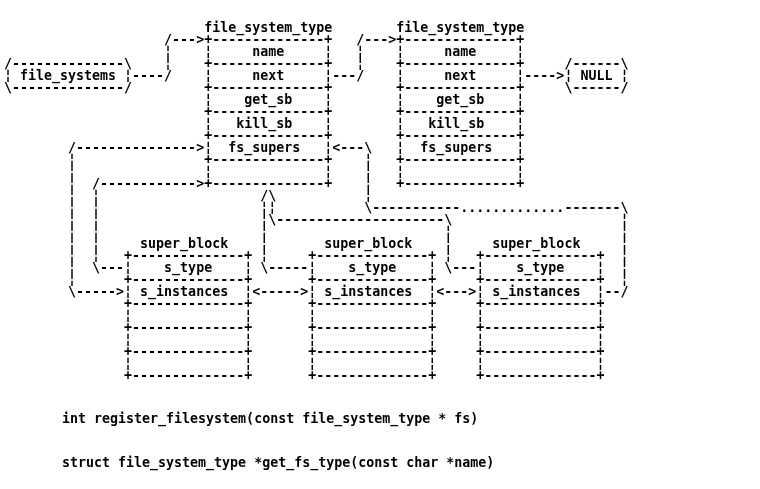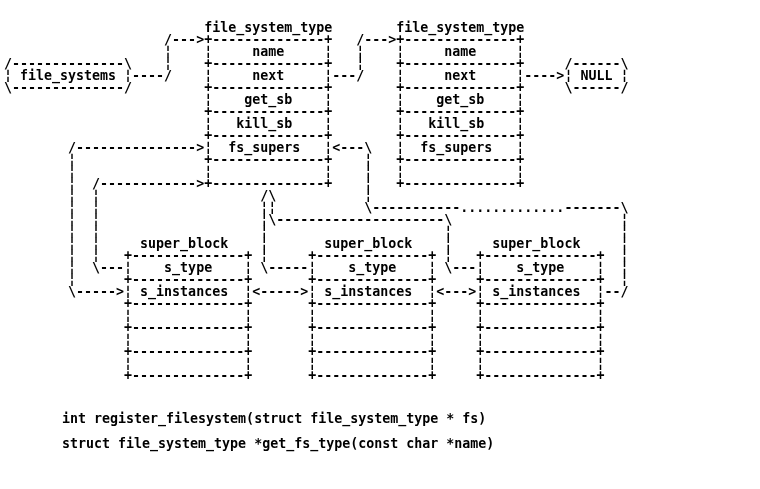--- a/index.html
+++ b/index.html
@@ -31,21 +31,21 @@
     letter-spacing: 0;
   }
   .code-line {
     position: absolute;
     left: 62px;
     font-size: 13.3px;
     line-height: 14px;
     white-space: pre;
   }
   #code-line-1 { top: 412px; }
-  #code-line-2 { top: 437px; }
+  #code-line-2 { top: 456px; }
   #code-line-3 { top: 474px; }
 </style>
 </head>
 <body>
 
 <div id="screen">
   <pre id="ascii-diagram" class="mono">                         file_system_type        file_system_type
                     /---&gt;+--------------+   /---&gt;+--------------+
                     ¦    ¦     name     ¦   ¦    ¦     name     ¦
 /--------------\    ¦    +--------------+   ¦    +--------------+     /------\
@@ -69,17 +69,17 @@
         ¦      +--------------+       +--------------+     +--------------+  ¦
         \-----&gt;¦ s_instances  ¦&lt;-----&gt;¦ s_instances  ¦&lt;---&gt;¦ s_instances  ¦--/
                +--------------+       +--------------+     +--------------+
                ¦              ¦       ¦              ¦     ¦              ¦
                +--------------+       +--------------+     +--------------+
                ¦              ¦       ¦              ¦     ¦              ¦
                +--------------+       +--------------+     +--------------+
                ¦              ¦       ¦              ¦     ¦              ¦
                +--------------+       +--------------+     +--------------+</pre>
 
-  <div id="code-line-1" class="mono code-line">int register_filesystem(struct file_system_type * fs)</div>
+  <div id="code-line-1" class="mono code-line">int register_filesystem(const file_system_type * fs)</div>
 
   <div id="code-line-2" class="mono code-line">struct file_system_type *get_fs_type(const char *name)</div>
 
 </div>
 
 </body></html>

